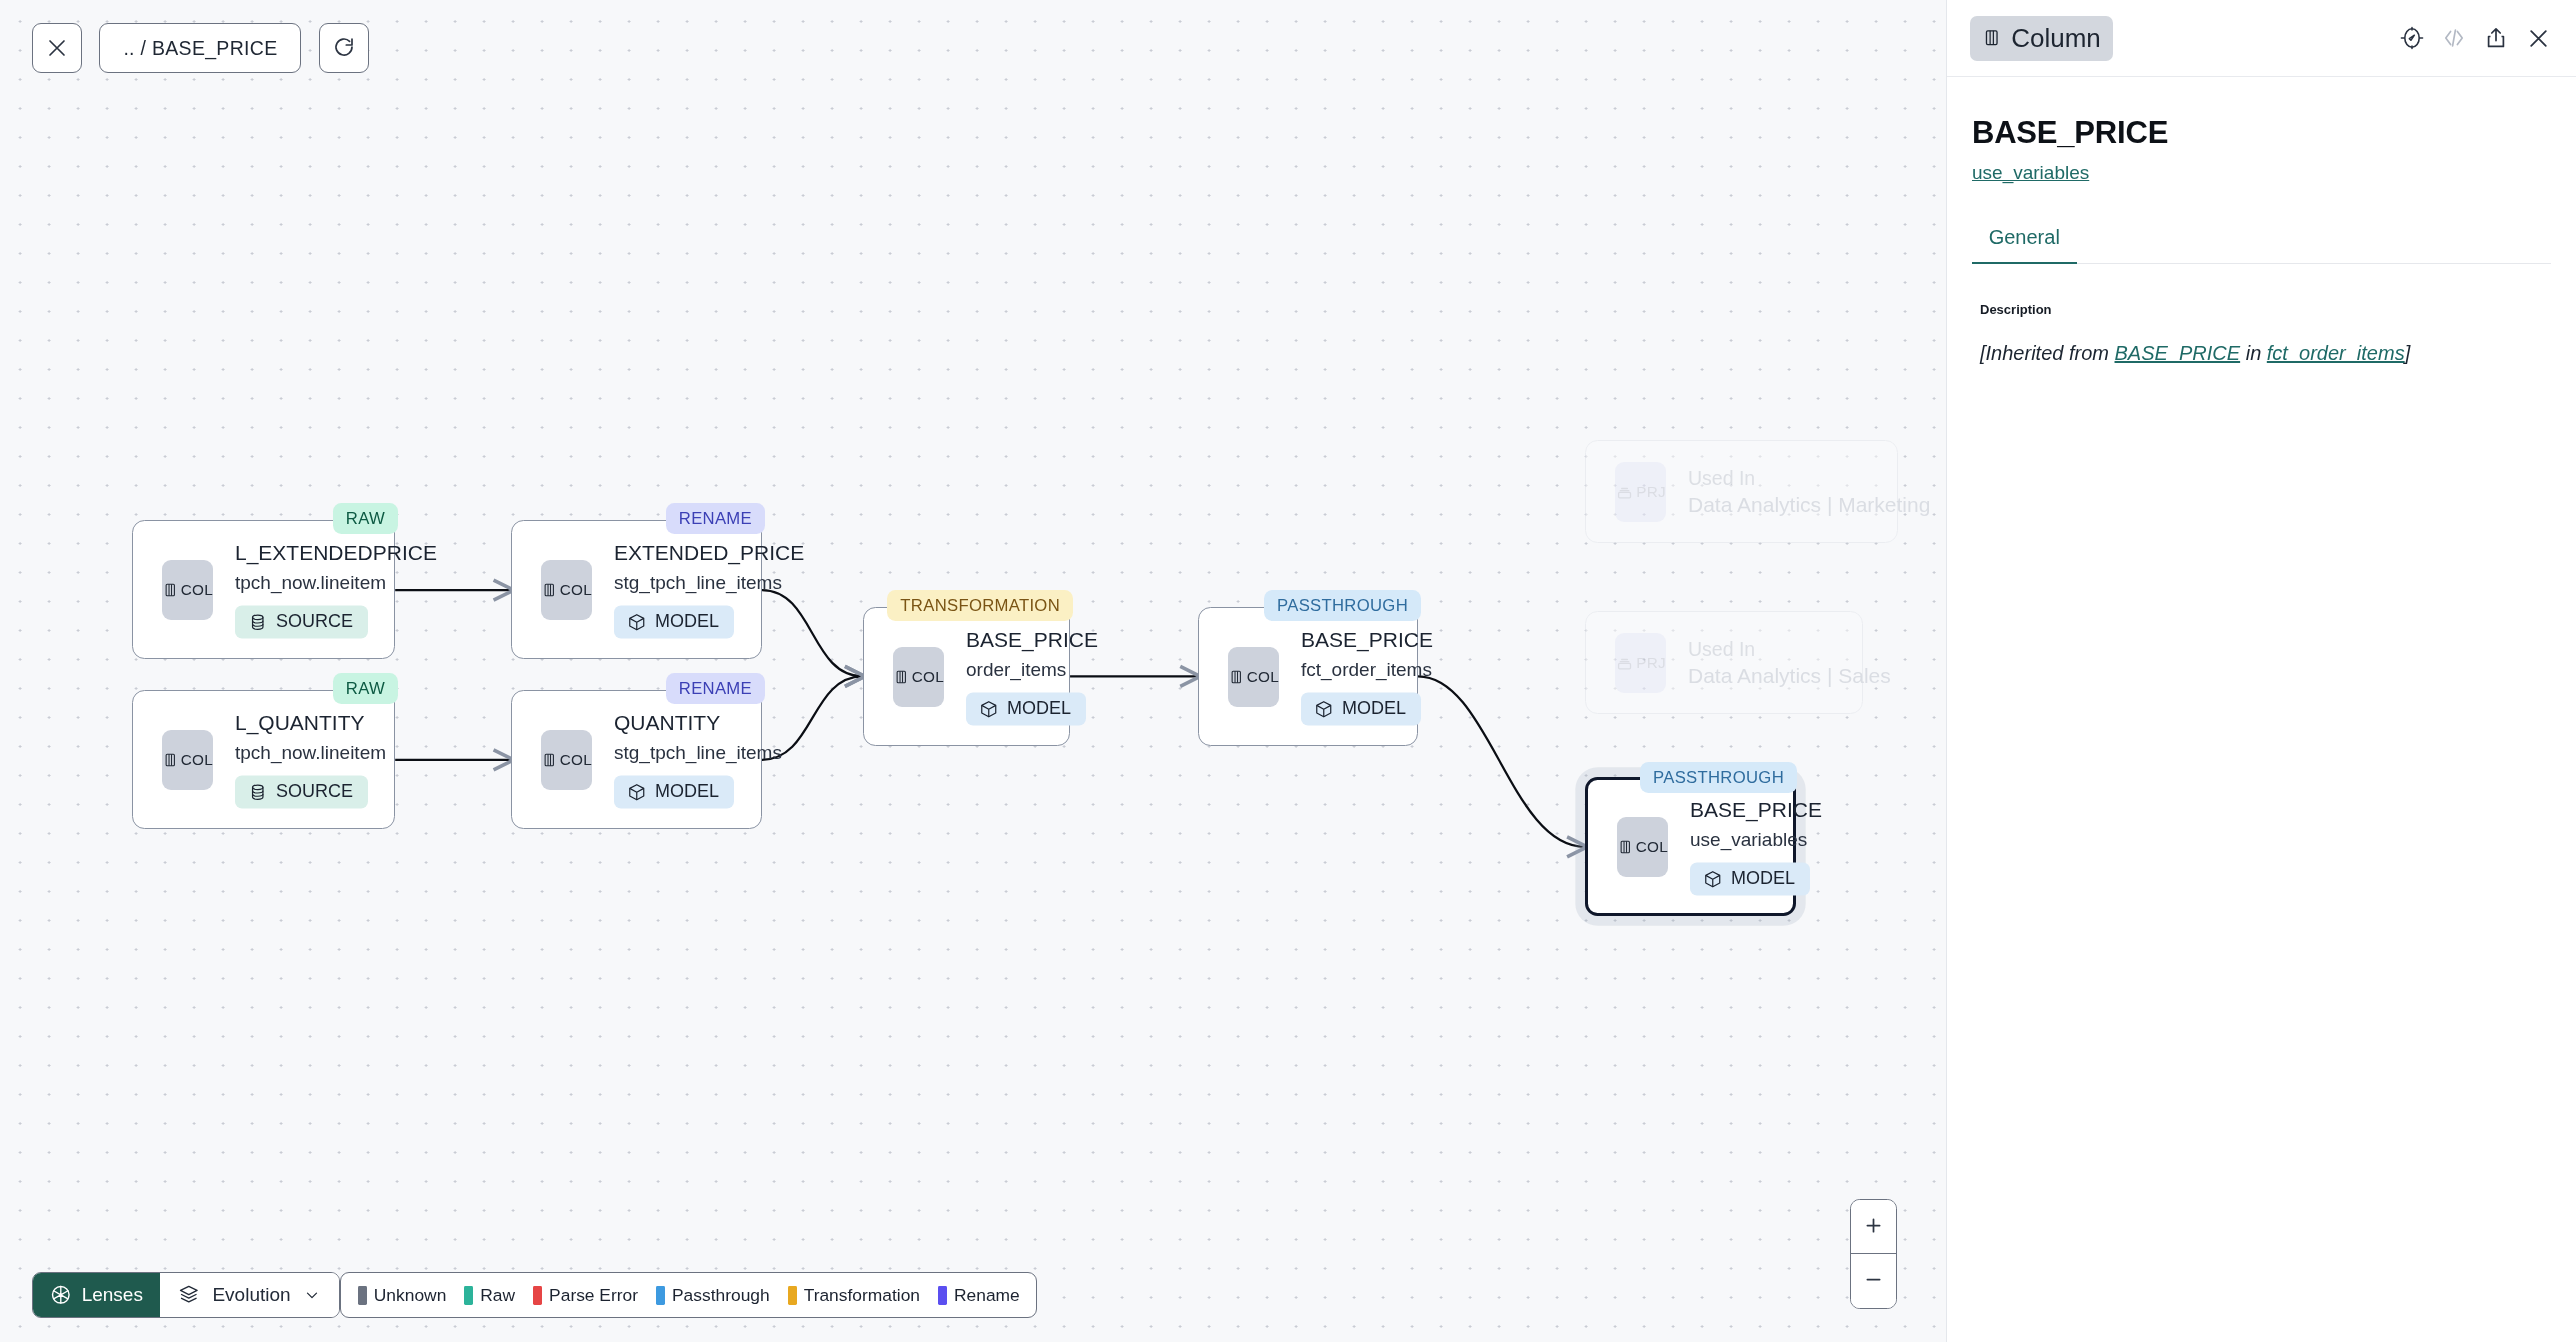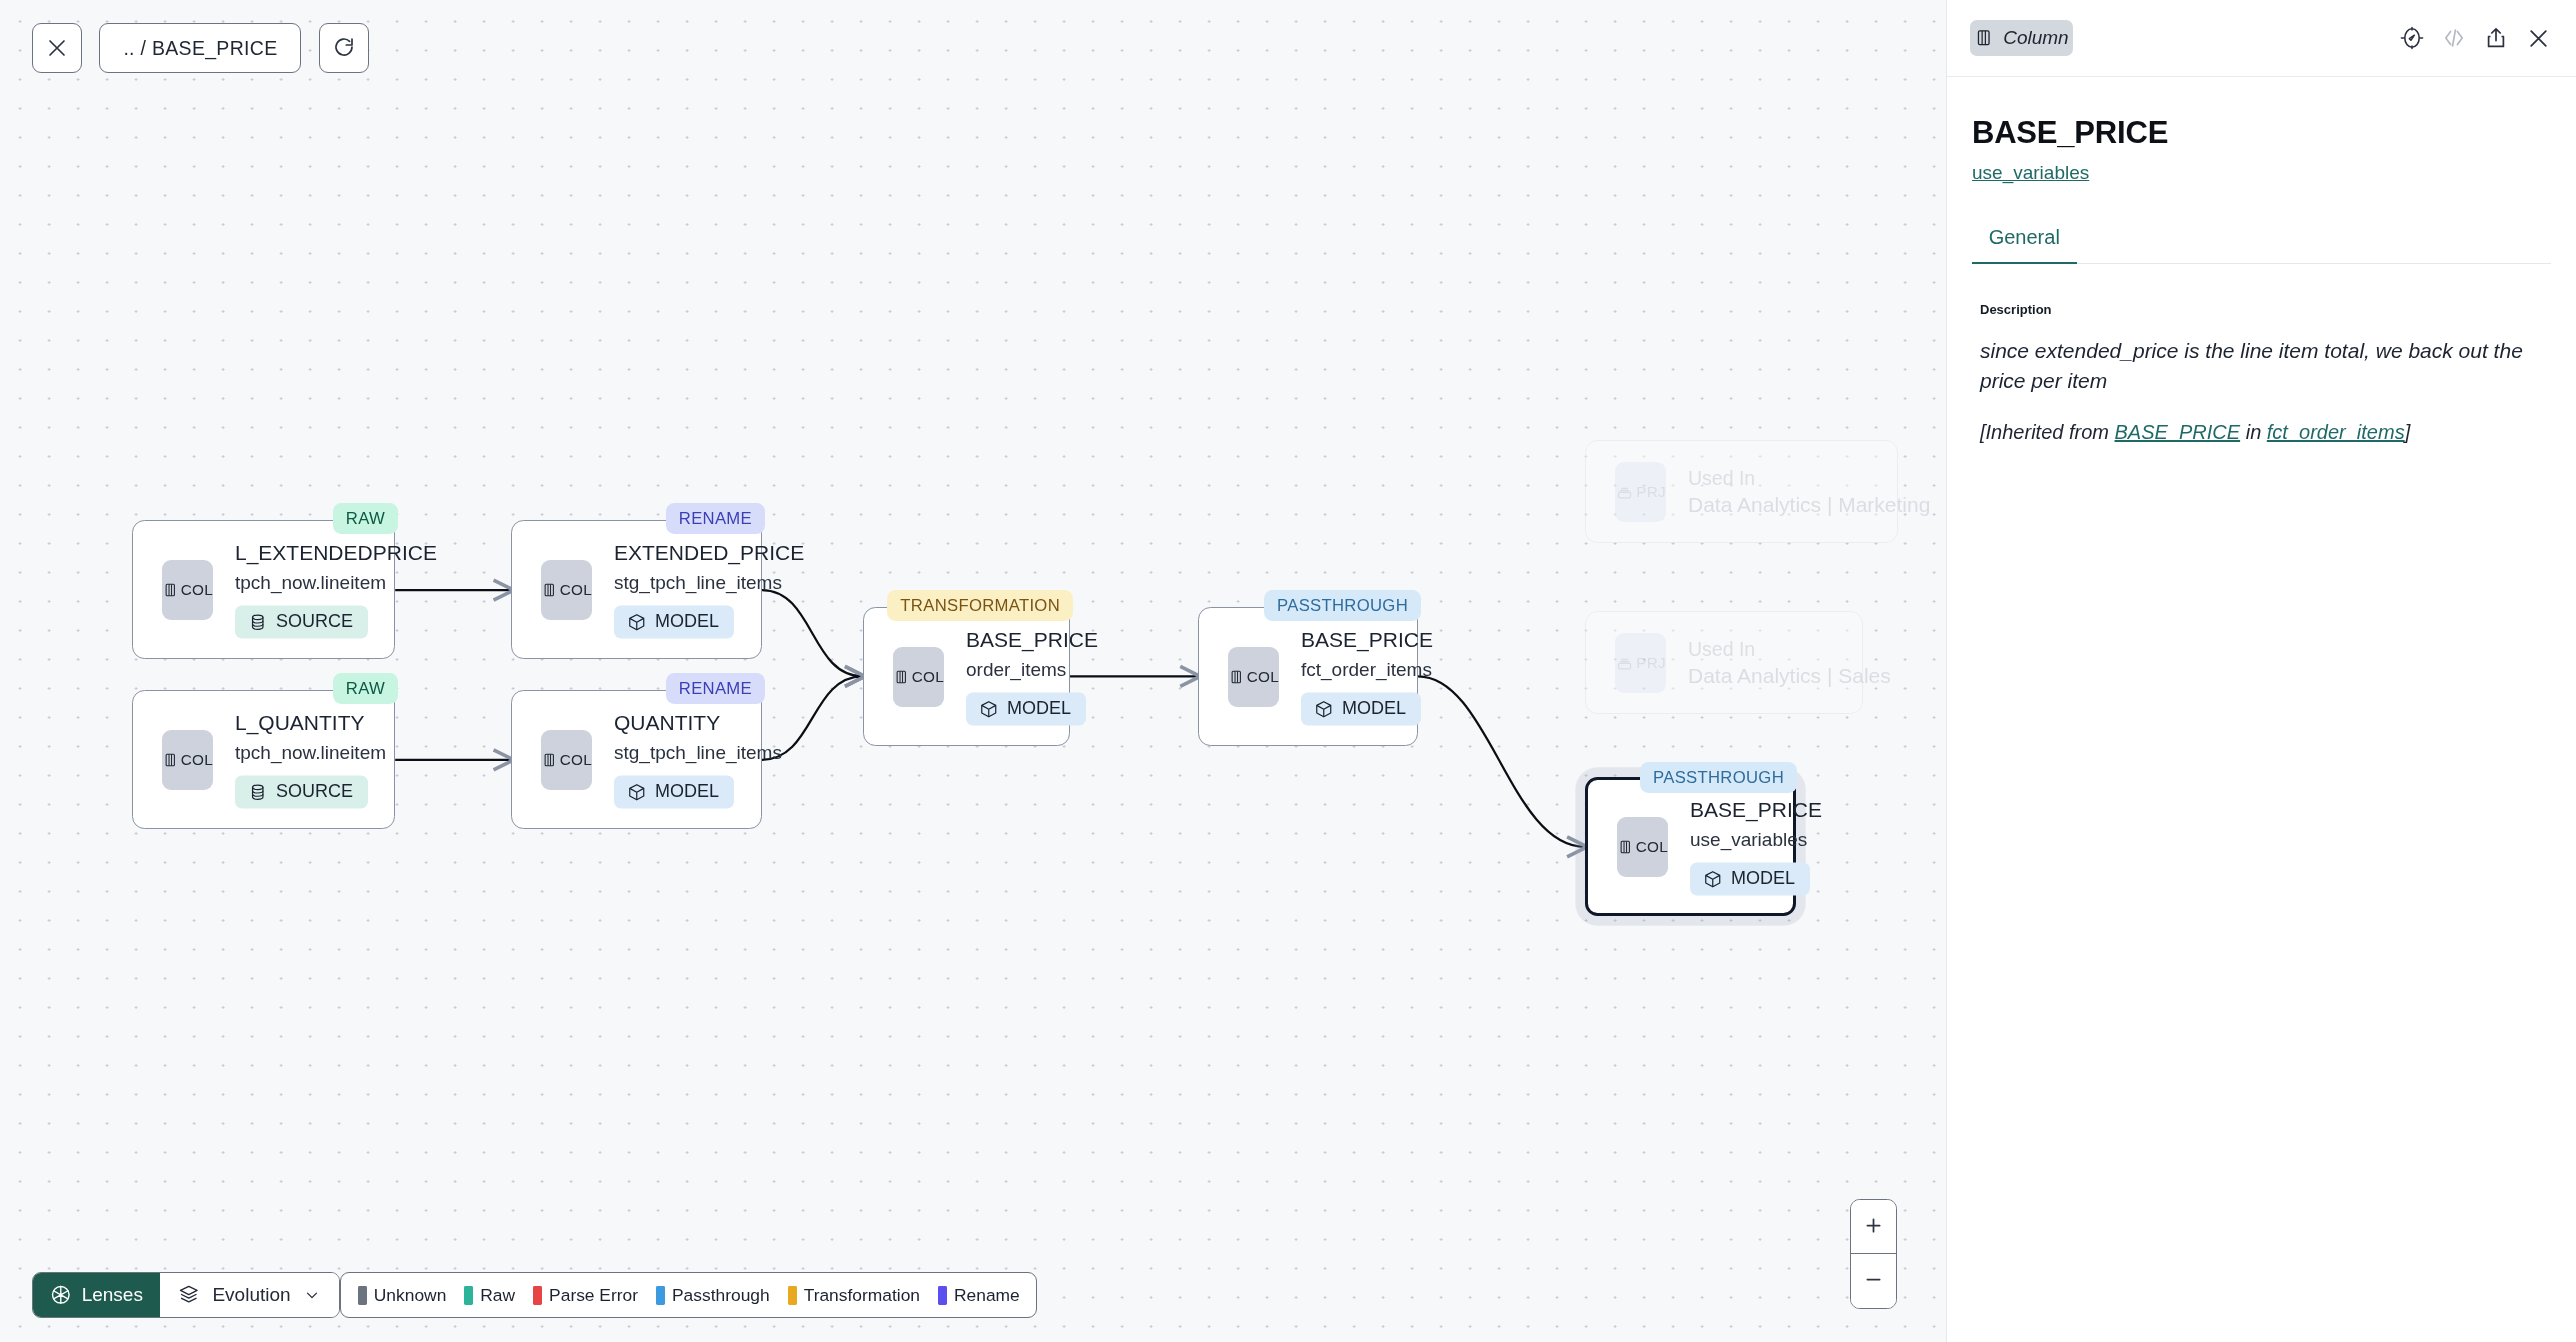--- a/index.html
+++ b/index.html
@@ -114,21 +114,21 @@
     position: absolute; left: 1946px; top: 0; width: 630px; height: 1343px;
     background: #ffffff; border-left: 1px solid #e4e7ec;
     display: flex; flex-direction: column;
   }
   .p-head {
     height: 77px; flex: 0 0 77px; border-bottom: 1px solid #e8eaee;
     display: flex; align-items: center; justify-content: space-between; padding: 0 25px 0 23px;
   }
   .p-kind {
     display: flex; align-items: center; gap: 9.7px; background: #d3d7de;
-    border-radius: 7px; padding: 7px 4px; font-size: 19px; color: #1d2531; cursor: pointer; font-style: italic;
+    border-radius: 7px; padding: 7px 12px; font-size: 26px; color: #1d2531; cursor: pointer;
   }
   .p-icons { display: flex; align-items: center; gap: 18px; }
   .p-icons .ic { cursor: pointer; color: #2a3240; display: flex; }
   .p-icons .ic.dim { color: #b3b9c4; }
   .p-title { font-size: 31px; font-weight: bold; color: #0d1117; margin: 38px 25px 0 25px; letter-spacing: -0.2px; }
   .p-link {
     display: inline-block; margin: 11px 25px 0 25px; font-size: 19px;
     color: #1f6a66; text-decoration: underline; cursor: pointer; align-self: flex-start;
   }
   .p-tabs { margin: 42px 25px 0 25px; border-bottom: 1px solid #e6e8ec; display: flex; }
@@ -462,20 +462,19 @@
 
     <div class="p-title">BASE_PRICE</div>
     <a class="p-link">use_variables</a>
 
     <div class="p-tabs">
       <div class="p-tab active">General</div>
     </div>
 
     <div class="p-section">
       <div class="p-label">Description</div>
-      <div class="p-desc">since extended_price is the line item total, we back out the price per item</div>
       <div class="p-inherit">
         <span>[Inherited from </span><a>BASE_PRICE</a><span> in </span><a>fct_order_items</a><span>]</span>
       </div>
     </div>
   </div>
 </div>
 
 
 </body></html>

